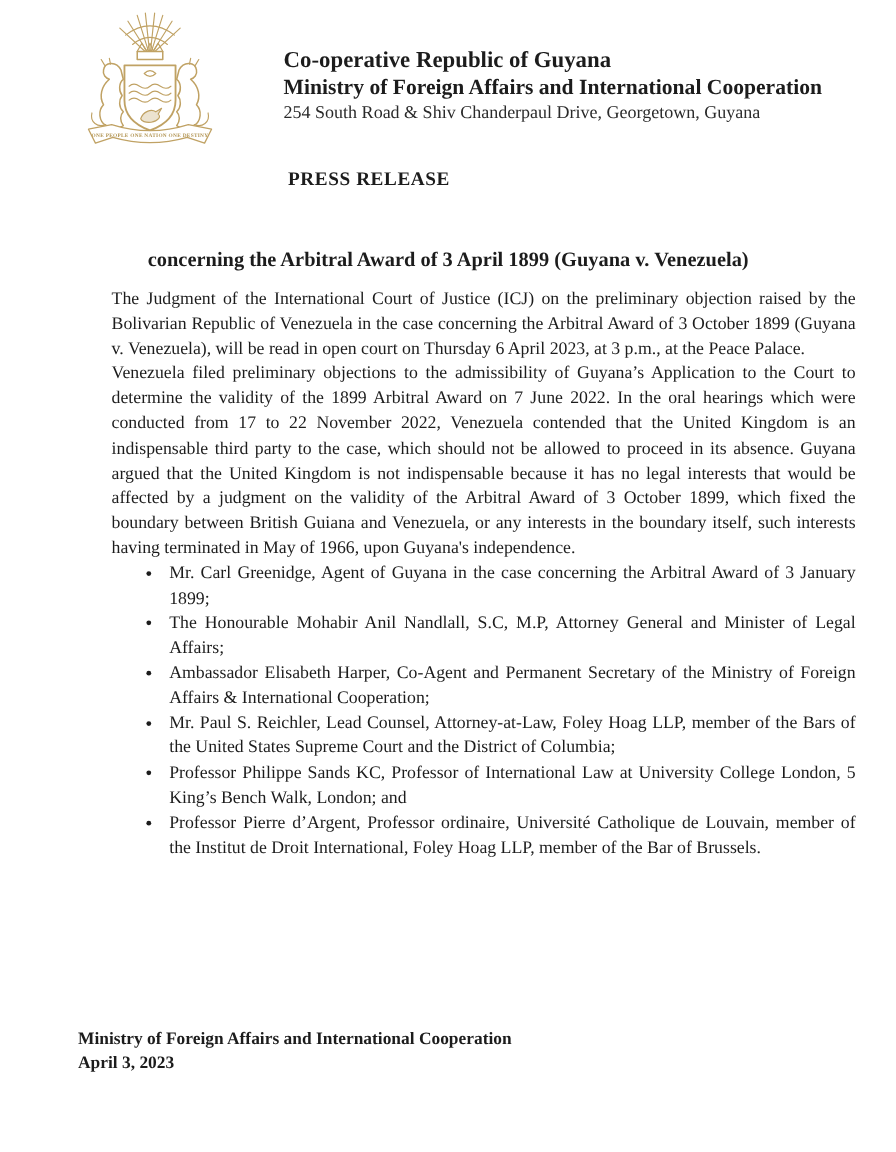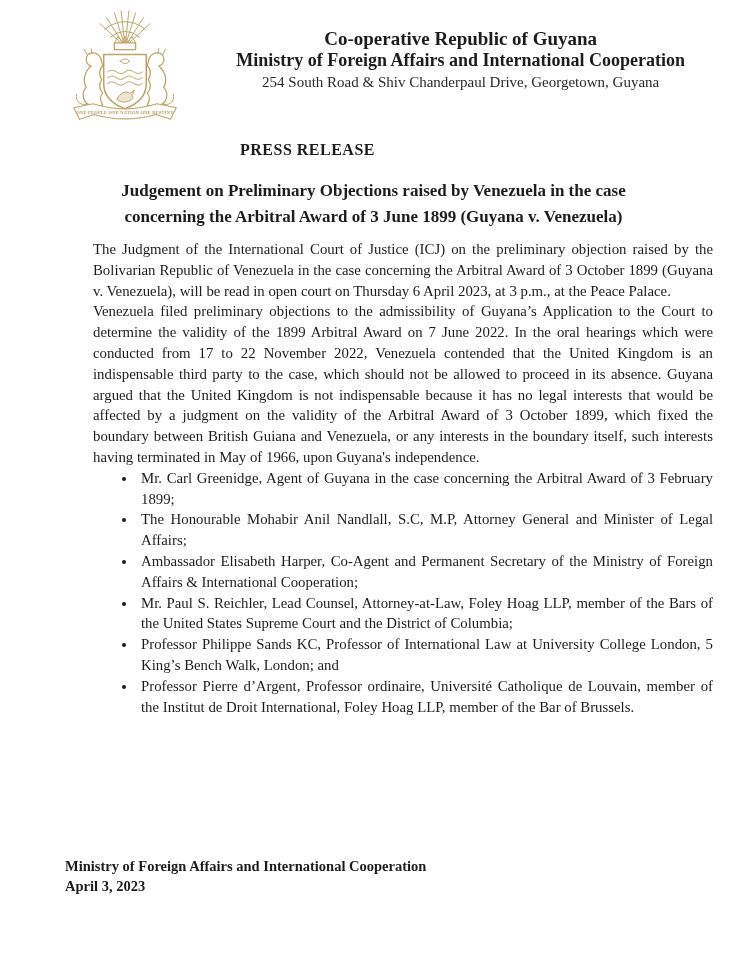--- a/index.html
+++ b/index.html
@@ -8,21 +8,21 @@
     width: 747px;
     height: 960px;
     background: #ffffff;
     font-family: "Liberation Serif", serif;
     color: #1c1c1c;
     overflow: hidden;
   }
   
   .letterhead { position: absolute; top: 8px; left: 62px; right: 62px; height: 124px; }
   .emblem { position: absolute; left: 0; top: 0; width: 126px; height: 120px; }
-  .letterhead-text { position: absolute; right: 0; top: 20px; text-align: center; }
+  .letterhead-text { position: absolute; right: 0; top: 32px; text-align: left; }
   .org-line1 { font-size: 19px; font-weight: bold; line-height: 1.15; }
   .org-line2 { font-size: 18px; font-weight: bold; line-height: 1.2; }
   .address   { font-size: 15px; line-height: 1.5; color: #2a2a2a; }
   
   .kicker {
     position: absolute; top: 141px; left: 0; width: 615px;
     text-align: center; font-weight: bold; font-size: 16px; letter-spacing: 0.5px;
   }
   .doc-title {
     position: absolute; top: 178px; left: 63px; width: 621px;
@@ -87,28 +87,28 @@
       <text class="motto-text" x="65" y="110">ONE PEOPLE ONE NATION ONE DESTINY</text>
     </svg>
     <div class="letterhead-text">
       <div class="org-line1">Co-operative Republic of Guyana</div>
       <div class="org-line2">Ministry of Foreign Affairs and International Cooperation</div>
       <div class="address">254 South Road &amp; Shiv Chanderpaul Drive, Georgetown, Guyana</div>
     </div>
   </div>
 
   <div class="kicker">PRESS RELEASE</div>
-  <h1 class="doc-title"><span>Judgement on Preliminary Objections raised by Venezuela in the case</span><br>
-  <span>concerning the Arbitral Award of 3 June 1899 (Guyana v. Venezuela)</span></h1>
+  <h1 class="doc-title"><br>
+  <span>concerning the Arbitral Award of 3 April 1899 (Guyana v. Venezuela)</span></h1>
 
   <div class="doc-body">
     <p>The Judgment of the International Court of Justice (ICJ) on the preliminary objection raised by the Bolivarian Republic of Venezuela in the case concerning the Arbitral Award of 3 October 1899 (Guyana v. Venezuela), will be read in open court on Thursday 6 April 2023, at 3 p.m., at the Peace Palace.</p>
     <p>Venezuela filed preliminary objections to the admissibility of Guyana’s Application to the Court to determine the validity of the 1899 Arbitral Award on 7 June 2022. In the oral hearings which were conducted from 17 to 22 November 2022, Venezuela contended that the United Kingdom is an indispensable third party to the case, which should not be allowed to proceed in its absence. Guyana argued that the United Kingdom is not indispensable because it has no legal interests that would be affected by a judgment on the validity of the Arbitral Award of 3 October 1899, which fixed the boundary between British Guiana and Venezuela, or any interests in the boundary itself, such interests having terminated in May of 1966, upon Guyana's independence.</p>
     <ul>
-      <li>Mr. Carl Greenidge, Agent of Guyana in the case concerning the Arbitral Award of 3 February 1899;</li>
+      <li>Mr. Carl Greenidge, Agent of Guyana in the case concerning the Arbitral Award of 3 January 1899;</li>
       <li>The Honourable Mohabir Anil Nandlall, S.C, M.P, Attorney General and Minister of Legal Affairs;</li>
       <li>Ambassador Elisabeth Harper, Co-Agent and Permanent Secretary of the Ministry of Foreign Affairs &amp; International Cooperation;</li>
       <li>Mr. Paul S. Reichler, Lead Counsel, Attorney-at-Law, Foley Hoag LLP, member of the Bars of the United States Supreme Court and the District of Columbia;</li>
       <li>Professor Philippe Sands KC, Professor of International Law at University College London, 5 King’s Bench Walk, London; and</li>
       <li>Professor Pierre d’Argent, Professor ordinaire, Université Catholique de Louvain, member of the Institut de Droit International, Foley Hoag LLP, member of the Bar of Brussels.</li>
     </ul>
   </div>
 
   <div class="doc-footer">
     <div>Ministry of Foreign Affairs and International Cooperation</div>

